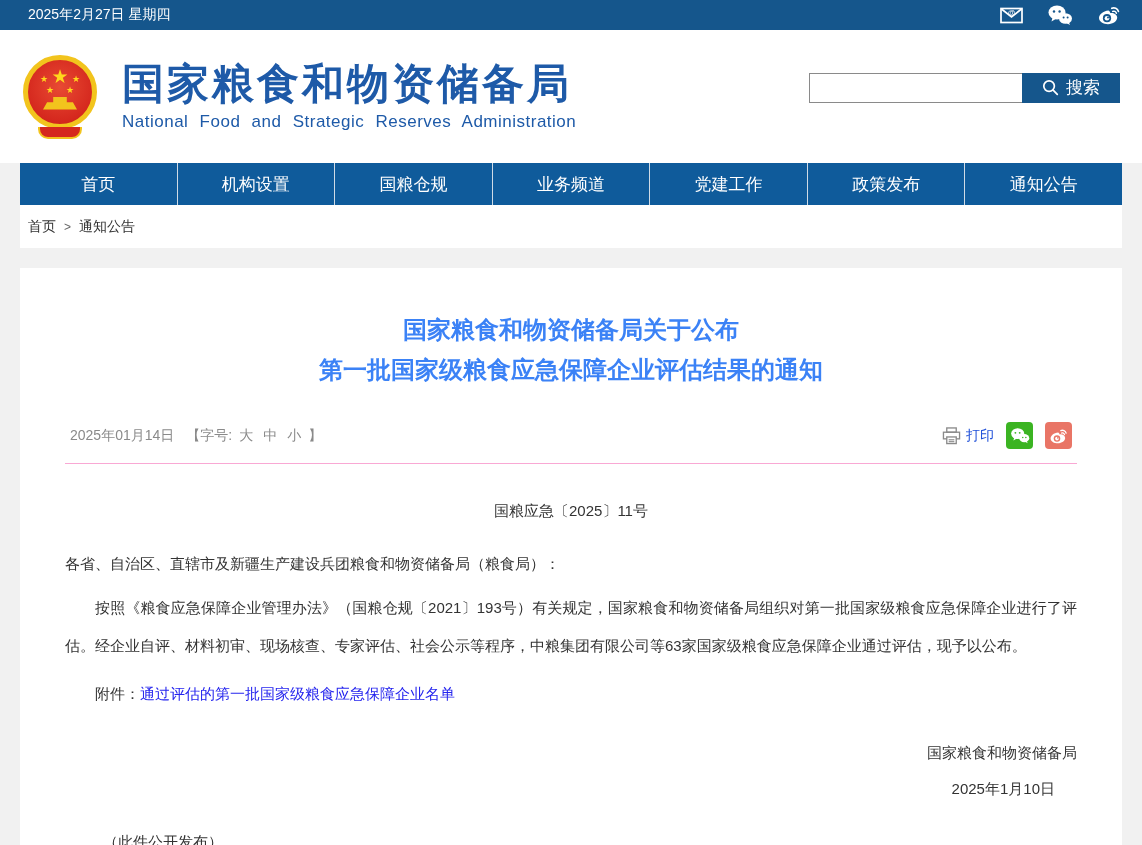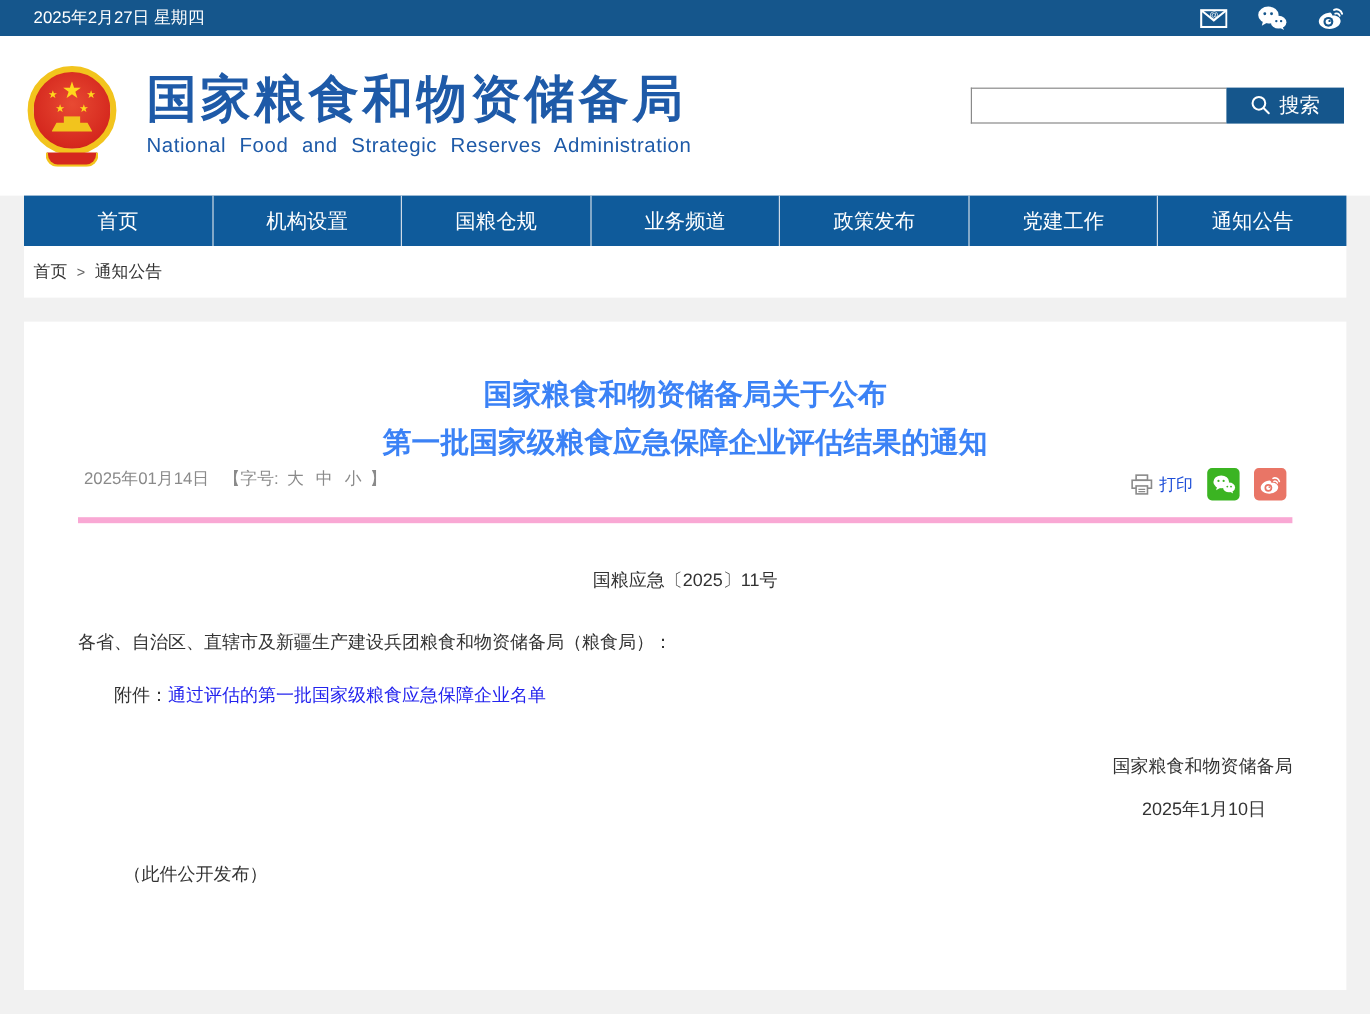--- a/index.html
+++ b/index.html
@@ -83,23 +83,23 @@
   .crumbbar a { color:#333; text-decoration:none; cursor:pointer; }
   .crumb-sep { margin:0 8px; color:#666; font-size:12px; }
   
   .content {
     margin:0 20px; background:#fff; padding:42px 45px 60px; min-height:557px;
   }
   .art-title {
     text-align:center; font-size:24px; font-weight:bold; color:#3b82f6; line-height:40px;
   }
   .meta-row {
-    padding:0 5px 14px;
-    display:flex; align-items:flex-start; justify-content:space-between;
-    border-bottom:5px solid #f9a8d4;
+    margin-top:32px; padding:0 5px 14px;
+    display:flex; align-items:center; justify-content:space-between;
+    border-bottom:1px solid #f9a8d4;
     font-size:14px; color:#8a8a8a;
   }
   .meta-left { display:flex; align-items:center; gap:4px; }
   .meta-date { margin-right:8px; }
   .fs-opt { cursor:pointer; margin:0 3px; }
   .meta-right { display:flex; align-items:center; gap:12px; }
   .print-link { display:flex; align-items:center; gap:5px; color:#1d4ed8; cursor:pointer; }
   .share-btn {
     width:27px; height:27px; border-radius:4px; border:none; cursor:pointer;
     display:flex; align-items:center; justify-content:center; padding:0;
@@ -186,22 +186,22 @@
       <span>搜索</span>
     </button>
   </div>
 </div>
 
 <div class="nav">
   <a class="nav-item">首页</a>
   <a class="nav-item">机构设置</a>
   <a class="nav-item">国粮仓规</a>
   <a class="nav-item">业务频道</a>
+  <a class="nav-item">党建工作</a>
   <a class="nav-item">政策发布</a>
-  <a class="nav-item">党建工作</a>
   <a class="nav-item">通知公告</a>
 </div>
 
 <div class="crumbbar">
   <a>首页</a>
   <span class="crumb-sep">&gt;</span>
   <a>通知公告</a>
 </div>
 
 <div class="content">
@@ -259,20 +259,21 @@
           </svg>
         </span>
       </button>
     </div>
   </div>
 
   <div class="doc-number">国粮应急〔2025〕11号</div>
 
   <div class="addressee">各省、自治区、直辖市及新疆生产建设兵团粮食和物资储备局（粮食局）：</div>
 
+  <p class="body-para">按照《粮食应急保障企业管理办法》（国粮仓规〔2021〕193号）有关规定，国家粮食和物资储备局组织对第一批国家级粮食应急保障企业进行了评估。经企业自评、材料初审、现场核查、专家评估、社会公示等程序，中粮集团有限公司等63家国家级粮食应急保障企业通过评估，现予以公布。</p>
 
   <div class="attach-row">
     <span>附件：</span><a>通过评估的第一批国家级粮食应急保障企业名单</a>
   </div>
 
   <div class="sign-block">
     <div>国家粮食和物资储备局</div>
     <div class="sign-date">2025年1月10日</div>
   </div>
 

